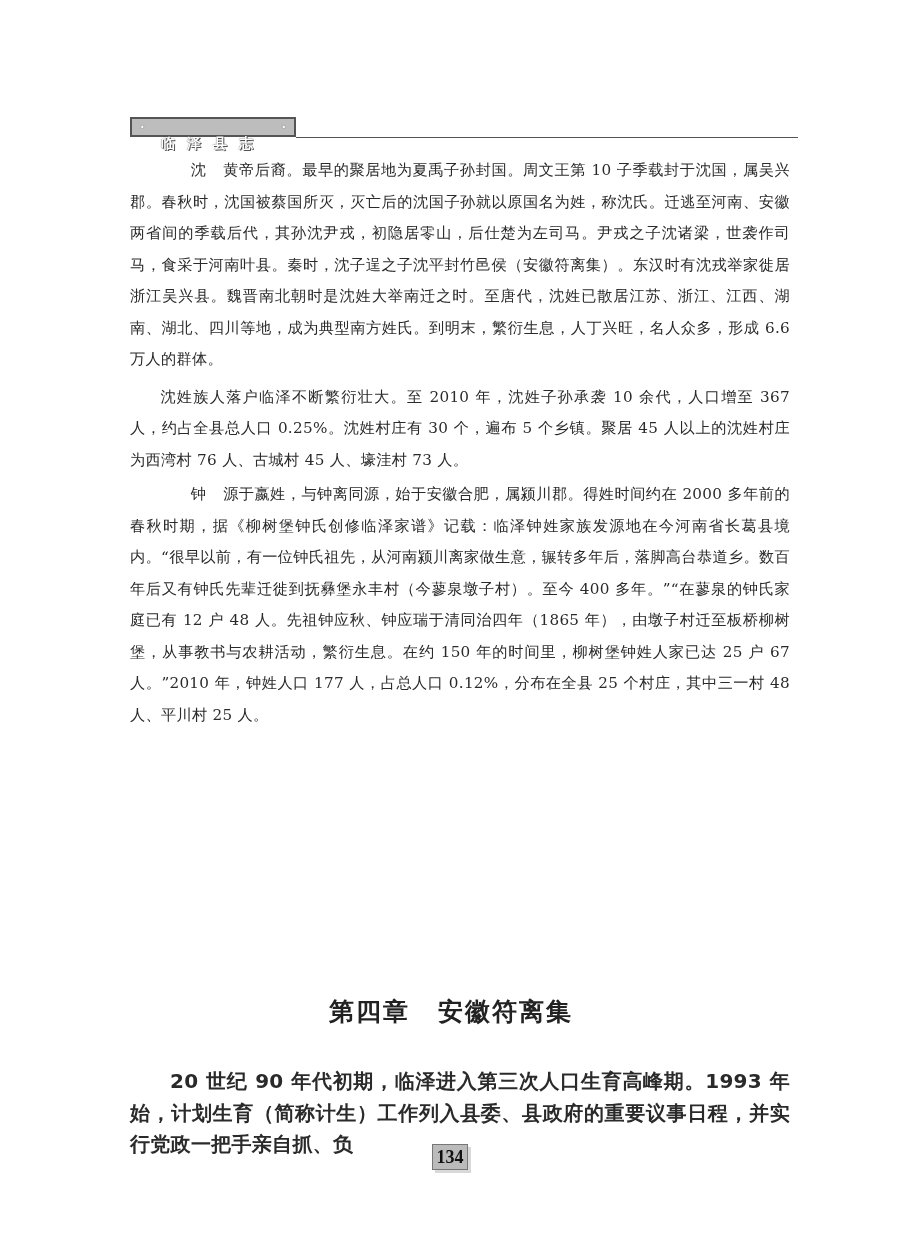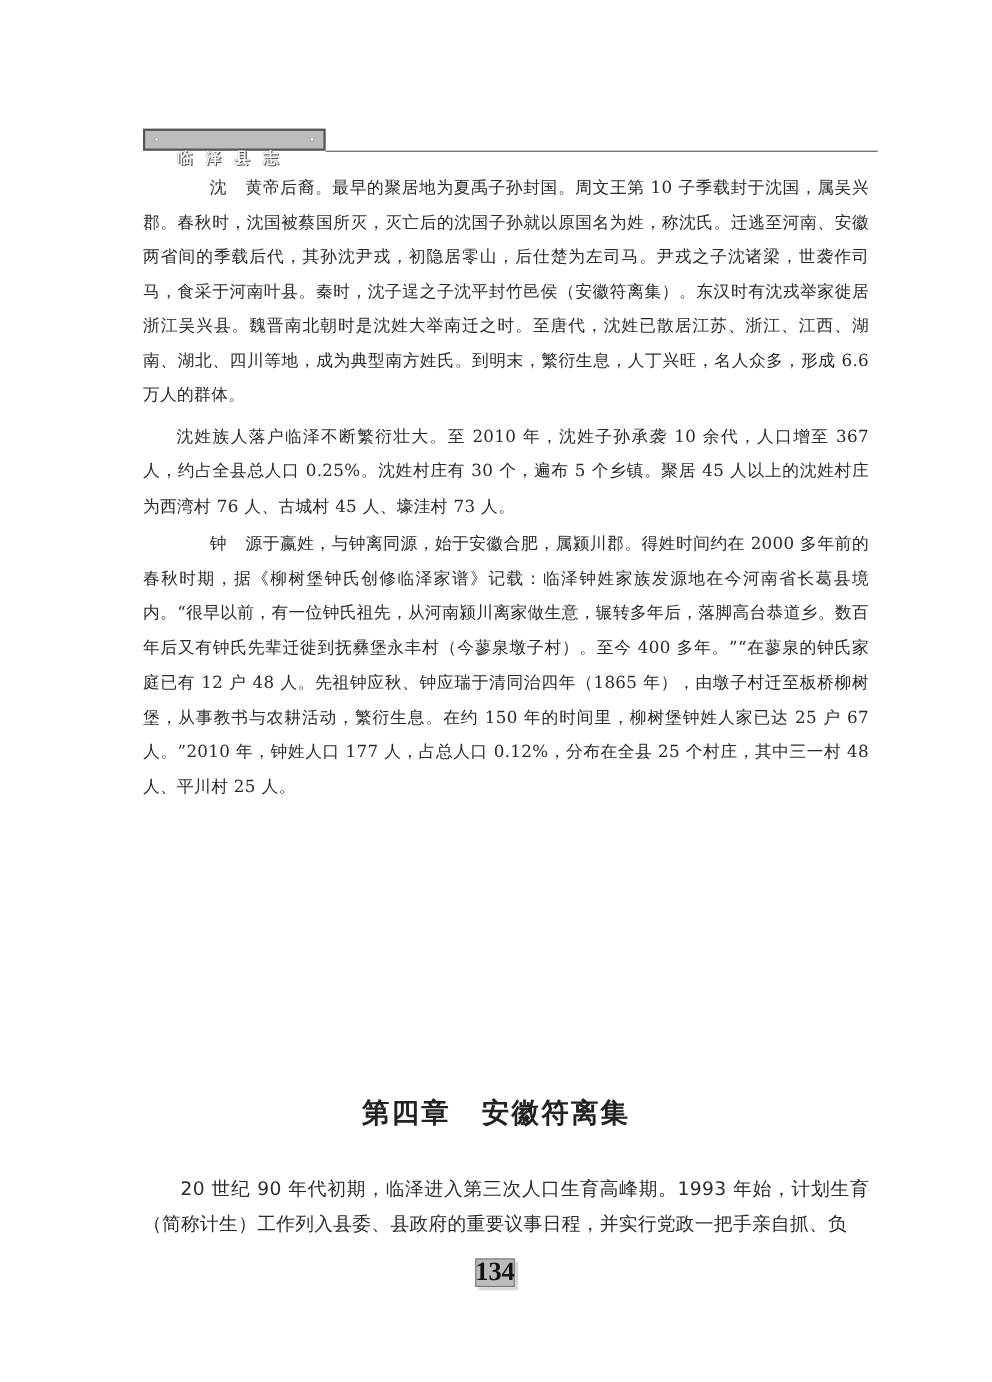--- a/index.html
+++ b/index.html
@@ -21,21 +21,21 @@
     .gap { height: 3px; }
     .surname { display: inline-block; margin-right: 1.1em; }
     .chapter { position: absolute; left: 0; width: 902px; top: 995px; text-align: center;
                font-family: "DejaVu Sans", sans-serif; font-size: 25px; font-weight: bold;
                color: #222; letter-spacing: 2px; }
     .chapter .sp { display: inline-block; width: 28px; }
     .content2 { position: absolute; left: 130px; top: 1066px; width: 660px; }
     .pagebox { position: absolute; left: 432px; top: 1144px; width: 34px; height: 24px;
                background: #bbbbbb; border: 1px solid #777; box-shadow: 3px 3px 0 #d9d9d9;
                display: flex; align-items: center; justify-content: center;
-               font-family: "Liberation Serif", serif; font-weight: bold; font-size: 24px; color: #111; }
+               font-family: "Liberation Serif", serif; font-weight: bold; font-size: 18px; color: #111; }
   </style>
 </head>
 <body>
 
 <div class="header">
   <div class="header-box">
     <span class="dot">·</span>
     <span class="t">临泽县志</span>
     <span class="dot">·</span>
   </div>
@@ -50,16 +50,16 @@
   <p class="indent">沈姓族人落户临泽不断繁衍壮大。至 2010 年，沈姓子孙承袭 10 余代，人口增至 367 人，约占全县总人口 0.25%。沈姓村庄有 30 个，遍布 5 个乡镇。聚居 45 人以上的沈姓村庄为西湾村 76 人、古城村 45 人、壕洼村 73 人。</p>
   <div class="gap"></div>
   <p class="indent"><span class="surname">钟</span><span>源于嬴姓，与钟离同源，始于安徽合肥，属颍川郡。得姓时间约在 2000 多年前的春秋时期，据《柳树堡钟氏创修临泽家谱》记载：临泽钟姓家族发源地在今河南省长葛县境内。“很早以前，有一位钟氏祖先，从河南颍川离家做生意，辗转多年后，落脚高台恭道乡。数百年后又有钟氏先辈迁徙到抚彝堡永丰村（今蓼泉墩子村）。至今 400 多年。”“在蓼泉的钟氏家庭已有 12 户 48 人。先祖钟应秋、钟应瑞于清同治四年（1865 年），由墩子村迁至板桥柳树堡，从事教书与农耕活动，繁衍生息。在约 150 年的时间里，柳树堡钟姓人家已达 25 户 67 人。”2010 年，钟姓人口 177 人，占总人口 0.12%，分布在全县 25 个村庄，其中三一村 48 人、平川村 25 人。</span></p>
 </div>
 
 <div class="chapter">
   <span>第四章</span><span class="sp"></span><span>安徽符离集</span>
 </div>
 
 <div class="content2">
-  <p class="indent" style="font-family: 'DejaVu Sans', sans-serif; font-size: 17px;">20 世纪 90 年代初期，临泽进入第三次人口生育高峰期。1993 年始，计划生育（简称计生）工作列入县委、县政府的重要议事日程，并实行党政一把手亲自抓、负</p>
+  <p class="indent" style="font-family: 'DejaVu Sans', sans-serif; font-size: 20px; font-weight: bold;">20 世纪 90 年代初期，临泽进入第三次人口生育高峰期。1993 年始，计划生育（简称计生）工作列入县委、县政府的重要议事日程，并实行党政一把手亲自抓、负</p>
 </div>
 
 <div class="pagebox">134</div>
 
 </body></html>

